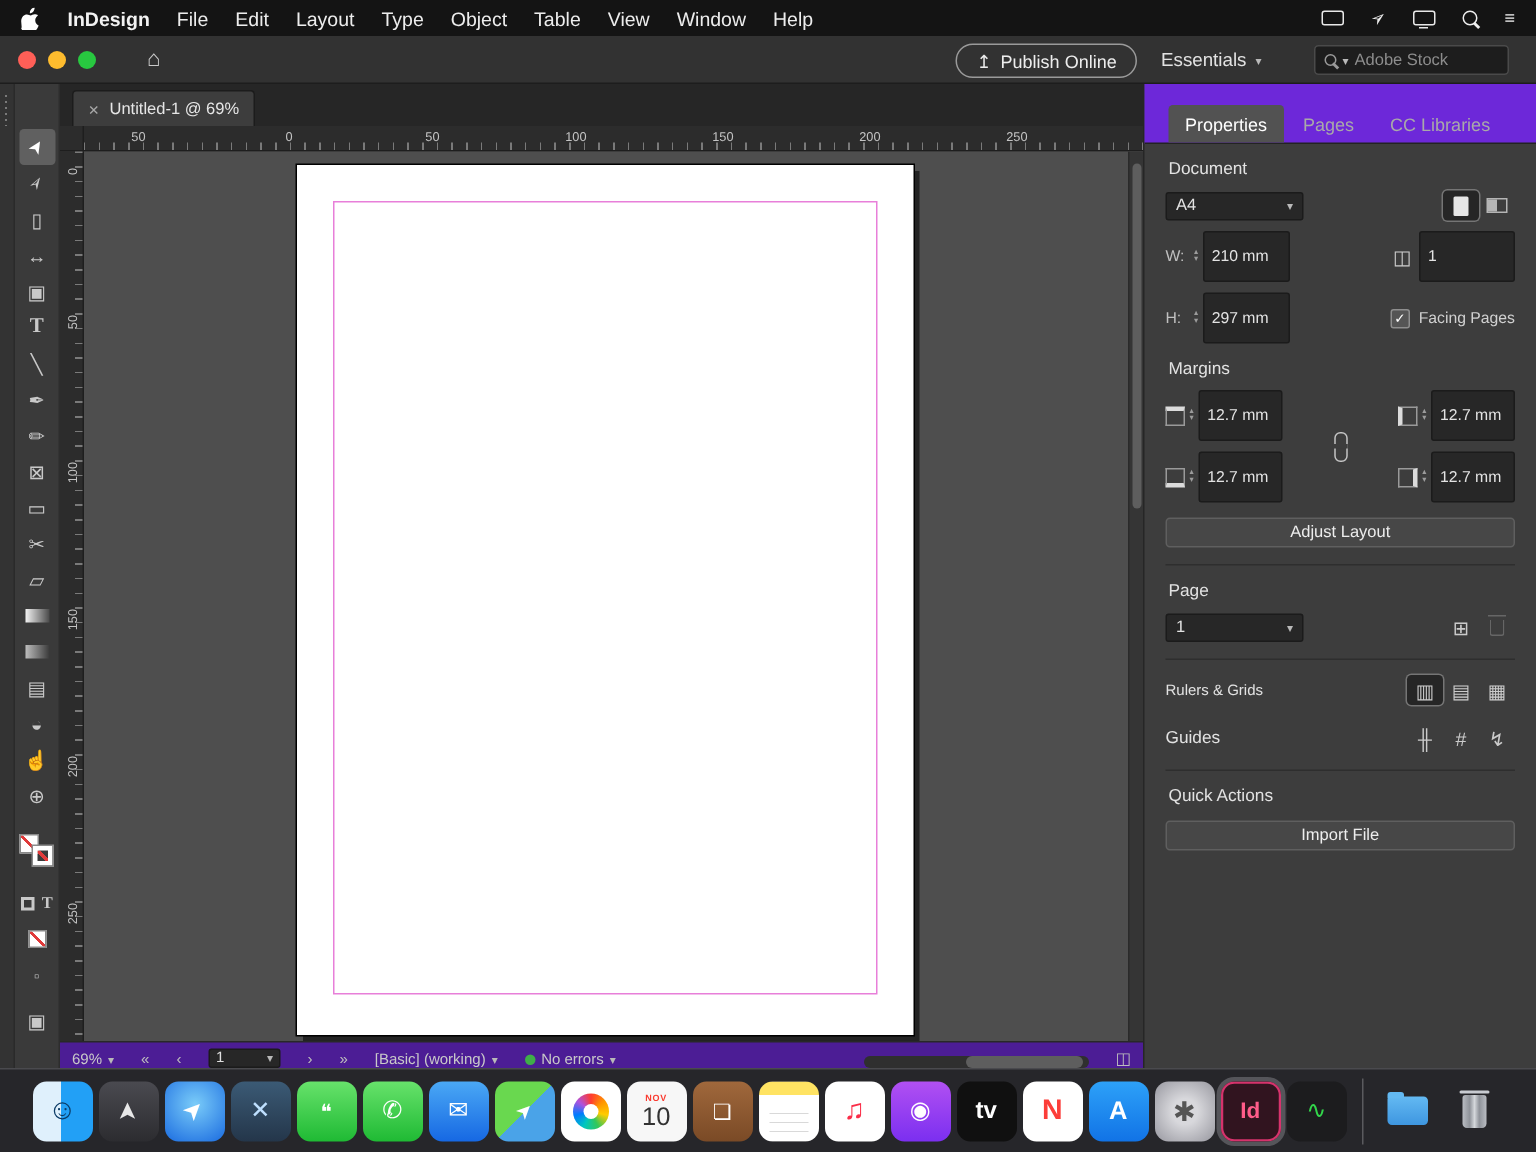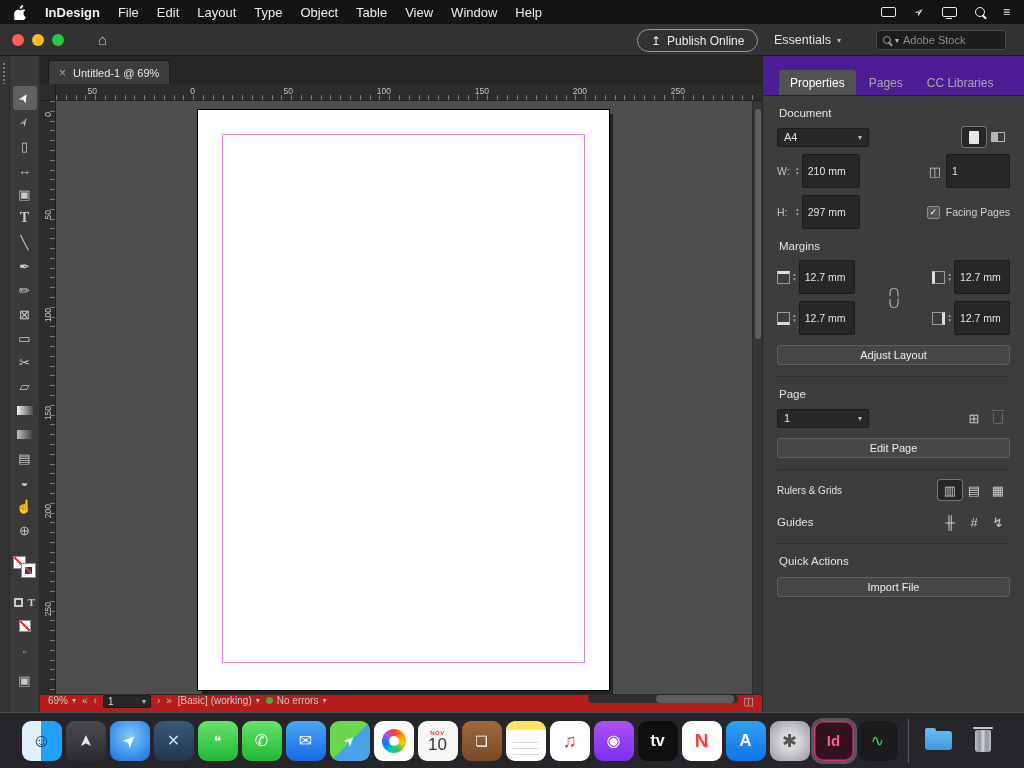--- a/index.html
+++ b/index.html
@@ -85,34 +85,34 @@
             background:repeating-linear-gradient(180deg, rgba(200,200,200,.5) 0 1px, transparent 1px 9.8px); }
   .vnum { position:absolute; left:3px; writing-mode:vertical-rl; transform:rotate(180deg); }
 
   .canvas { position:relative; flex:1; background:#4e4e4e; overflow:hidden; }
   .page { position:absolute; left:142px; top:9px; width:411px; height:580px; background:#fff;
           box-shadow:0 0 0 1px #000, 4px 4px 0 rgba(0,0,0,.55); }
   .mguide { position:absolute; left:24px; top:24px; right:24px; bottom:27px; border:1px solid #e87fd9; }
   .vscroll { position:absolute; right:0; top:0; bottom:0; width:10px; background:#353535; border-left:1px solid #2a2a2a; }
   .vthumb { position:absolute; top:8px; left:2px; width:6px; height:230px; background:#5e5e5e; border-radius:3px; }
 
-  .statusbar { height:18px; background:#b91c1c; border-top:1px solid #282828; display:flex; align-items:flex-start;
-               gap:6px; padding:0 8px; font-size:10px; color:#c9c9c9; }
+  .statusbar { height:18px; background:#4c1d95; border-top:1px solid #282828; display:flex; align-items:flex-end;
+               gap:18px; padding:0 8px; font-size:10px; color:#c9c9c9; }
   .sb-dd { display:flex; align-items:center; gap:4px; }
   .sb-field { width:48px; height:13px; background:#272727; border:1px solid #1b1b1b; border-radius:2px;
               display:flex; align-items:center; justify-content:space-between; padding:0 4px; color:#e0e0e0; }
   .sb-nav { color:#bdbdbd; font-size:10px; }
   .dot { width:7px; height:7px; border-radius:50%; background:#3fae49; display:inline-block; }
   .hscroll { margin-left:auto; width:150px; height:8px; background:#2f2f2f; border-radius:4px; position:relative; }
   .hthumb { position:absolute; left:68px; width:78px; height:8px; background:#5e5e5e; border-radius:4px; }
   .sb-end { color:#bdbdbd; font-size:11px; }
 
   
   .rpanel { width:262px; background:#3d3d3d; border-left:1px solid #262626; display:flex; flex-direction:column; }
-  .ptabs { height:40px; background:#4c1d95; display:flex; align-items:flex-end; padding-left:16px; gap:2px;
+  .ptabs { height:40px; background:#6d28d9; display:flex; align-items:flex-end; padding-left:16px; gap:2px;
            border-bottom:1px solid #232323; }
   .ptab { height:25px; display:flex; align-items:center; padding:0 11px; font-size:12px; color:#a9a9a9; border-radius:3px 3px 0 0; }
   .ptab.active { background:#525252; color:#fff; }
   .pbody { flex:1; padding:0 14px; overflow:hidden; font-size:10.5px; color:#c9c9c9; }
   .psel { padding:11px 2px 10px; font-size:11.5px; color:#d8d8d8; border-bottom:1px solid #2e2e2e; }
   .pheading { margin:11px 2px 8px; font-size:11.5px; color:#e2e2e2; }
   .pdiv { height:1px; background:#2e2e2e; margin:11px 0 0; }
   .prow { display:flex; align-items:center; margin:7px 0; }
   .dd { width:92px; height:19px; background:#272727; border:1px solid #1b1b1b; border-radius:2px;
         display:flex; align-items:center; justify-content:space-between; padding:0 6px; color:#e3e3e3; font-size:11px; }
@@ -479,21 +479,20 @@
             <span class="chev">▾</span>
           </span>
           <span class="gapfill"></span>
           <span class="icbtn">
               <span class="icglyph">⊞</span>
             </span>
           <span class="icbtn">
               <span class="trashi"></span>
             </span>
         </div>
-        <div class="pbtn">Edit Page</div>
 
         <div class="pdiv"></div>
         <div class="prow" style="margin-top:10px">
           <span style="font-size:10px;color:#e2e2e2">Rulers &amp; Grids</span>
           <span class="gapfill"></span>
           <span class="icbtn active">
               <span class="icglyph">▥</span>
             </span>
           <span class="icbtn">
               <span class="icglyph">▤</span>

